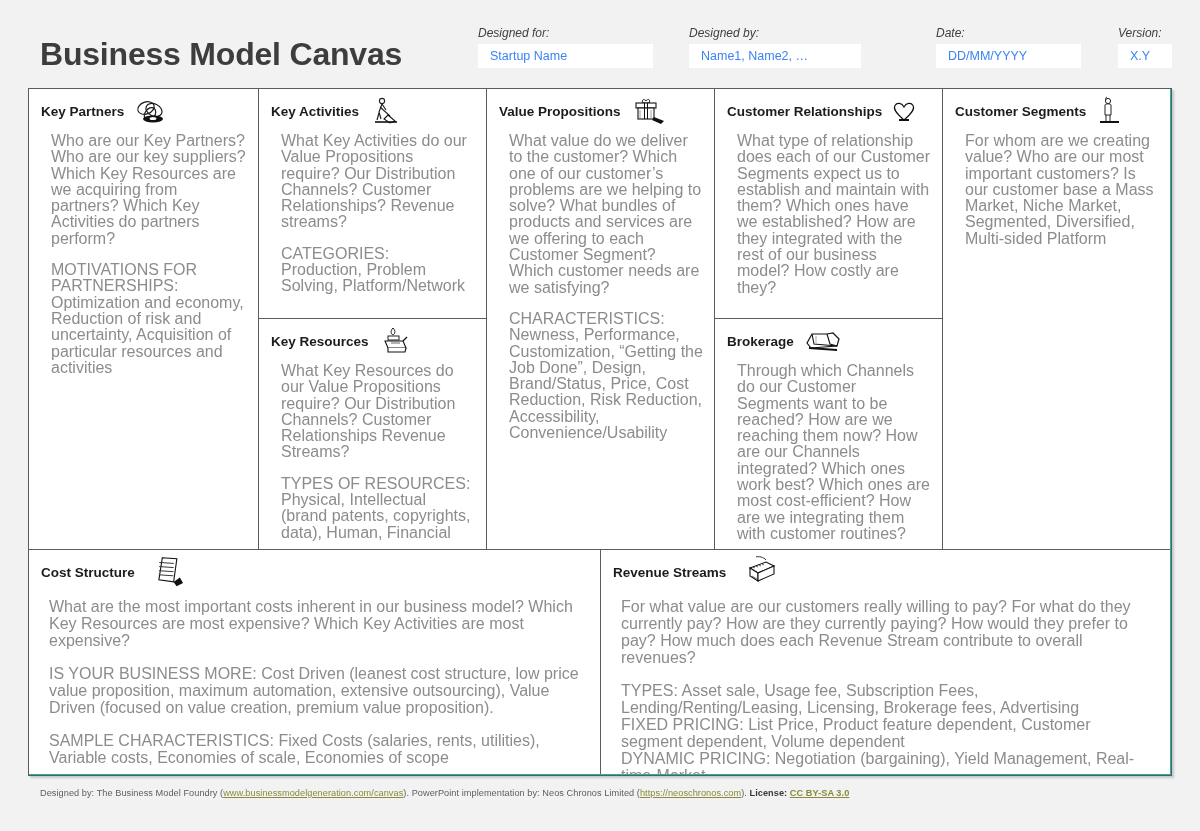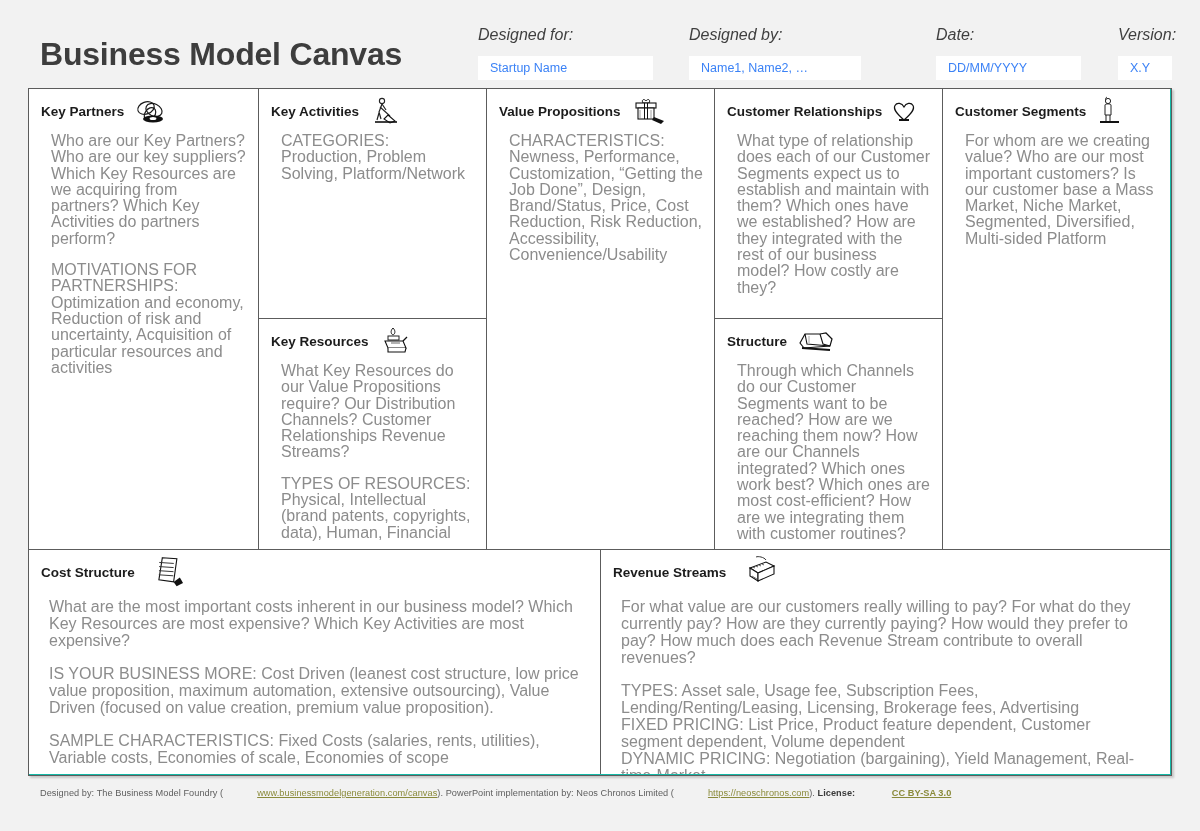--- a/index.html
+++ b/index.html
@@ -27,24 +27,24 @@
     position: absolute;
     left: 12px; top: 18px;
     font-size: 32px;
     font-weight: bold;
     color: #3d3d3d;
     letter-spacing: -0.2px;
     white-space: nowrap;
   }
   .meta-field { position: absolute; }
   .meta-label {
-    font-size: 16px;
+    font-size: 12px;
     font-style: italic;
     color: #3f3f3f;
-    margin-bottom: 12px;
+    margin-bottom: 4px;
     white-space: nowrap;
   }
   .meta-box {
     background: #ffffff;
     border: none;
     height: 24px;
     display: flex;
     align-items: center;
     padding-left: 12px;
     font-size: 12.5px;
@@ -124,21 +124,20 @@
     position: absolute;
     left: 40px; top: 788px;
     font-size: 9.2px;
     color: #5e5e5e;
     white-space: nowrap;
     letter-spacing: 0.05px;
   }
   .footer a {
     color: #8a8a3a;
     text-decoration: underline;
-    padding-left: 34px;
   }
   .footer .lic-label { font-weight: bold; color: #3a3a3a; }
   .footer .lic-link { color: #8a8a3a; text-decoration: underline; font-weight: bold; }
 
   svg { display: block; }
 </style>
 </head>
 <body>
 
 <div class="page">
@@ -198,20 +197,21 @@
             <path d="M14 7 L11 15 L13 22" fill="none" stroke="#222" stroke-width="1.2"></path>
             <path d="M14 7 L18 13" fill="none" stroke="#222" stroke-width="1.2"></path>
             <path d="M12 10 L22 19" fill="none" stroke="#222" stroke-width="1.1"></path>
             <path d="M11 16 L9 23" fill="none" stroke="#222" stroke-width="1.2"></path>
             <path d="M20 18 L27 24 L22 26 L16 22 Z" fill="#fff" stroke="#111" stroke-width="1.1"></path>
             <path d="M7 25 L29 25" stroke="#111" stroke-width="1.6"></path>
           </svg>
         </span>
       </div>
       <div class="cell-body">
+        <p>What Key Activities do our Value Propositions require? Our Distribution Channels? Customer Relationships? Revenue streams?</p>
         <p style="white-space:pre-line">CATEGORIES:
 Production, Problem Solving, Platform/Network</p>
       </div>
     </div>
 
     <div class="cell bdr-r bdr-b" id="c-key-resources">
       <div class="cell-head">
         <span class="cell-title">Key Resources</span>
         <span class="cell-icon">
           <svg width="34" height="30" viewBox="0 0 34 30">
@@ -239,20 +239,21 @@
             <path d="M13 6 C11 3, 14 1, 16 4 C18 1, 21 3, 19 6 Z" fill="#fff" stroke="#222" stroke-width="1"></path>
             <rect x="6" y="6" width="20" height="5" fill="#fff" stroke="#111" stroke-width="1.1"></rect>
             <rect x="8" y="11" width="16" height="11" fill="#fff" stroke="#111" stroke-width="1.1"></rect>
             <path d="M14.5 6 L14.5 22 M17.5 6 L17.5 22" stroke="#111" stroke-width="1"></path>
             <path d="M10 13 L10 21 M21 13 L21 21" stroke="#888" stroke-width="0.8"></path>
             <path d="M24 20 L34 24 L31 27 L22 23 Z" fill="#111"></path>
           </svg>
         </span>
       </div>
       <div class="cell-body">
+        <p>What value do we deliver to the customer? Which one of our customer’s problems are we helping to solve? What bundles of products and services are we offering to each Customer Segment? Which customer needs are we satisfying?</p>
         <p style="white-space:pre-line">CHARACTERISTICS:
 Newness, Performance, Customization, “Getting the Job Done”, Design, Brand/Status, Price, Cost Reduction, Risk Reduction, Accessibility, Convenience/Usability</p>
       </div>
     </div>
 
     <div class="cell bdr-r bdr-b" id="c-cust-rel">
       <div class="cell-head">
         <span class="cell-title">Customer Relationships</span>
         <span class="cell-icon">
           <svg width="26" height="24" viewBox="0 0 26 24">
@@ -261,21 +262,21 @@
           </svg>
         </span>
       </div>
       <div class="cell-body">
         <p>What type of relationship does each of our Customer Segments expect us to establish and maintain with them? Which ones have we established? How are they integrated with the rest of our business model? How costly are they?</p>
       </div>
     </div>
 
     <div class="cell bdr-r bdr-b" id="c-channels">
       <div class="cell-head">
-        <span class="cell-title">Structure</span>
+        <span class="cell-title">Brokerage</span>
         <span class="cell-icon">
           <svg width="40" height="26" viewBox="0 0 40 26">
             <path d="M4 14 L9 5 L24 5 L30 4 L36 10 L34 17 L8 19 Z" fill="#fff" stroke="#111" stroke-width="1.2"></path>
             <path d="M24 5 L27 15 L34 17" fill="none" stroke="#111" stroke-width="1.1"></path>
             <path d="M9 5 L11 15 L34 17" fill="none" stroke="#111" stroke-width="1.1"></path>
             <path d="M6 19 L34 21" stroke="#111" stroke-width="2.2"></path>
             <path d="M13 7 L13 14" stroke="#999" stroke-width="0.8"></path>
           </svg>
         </span>
       </div>

